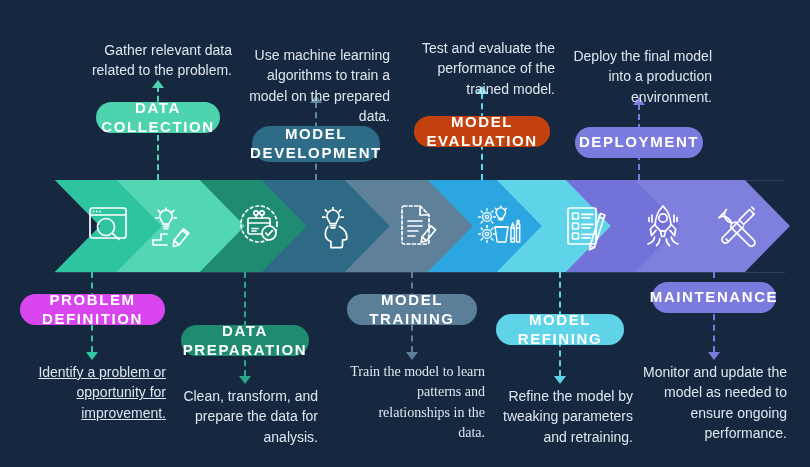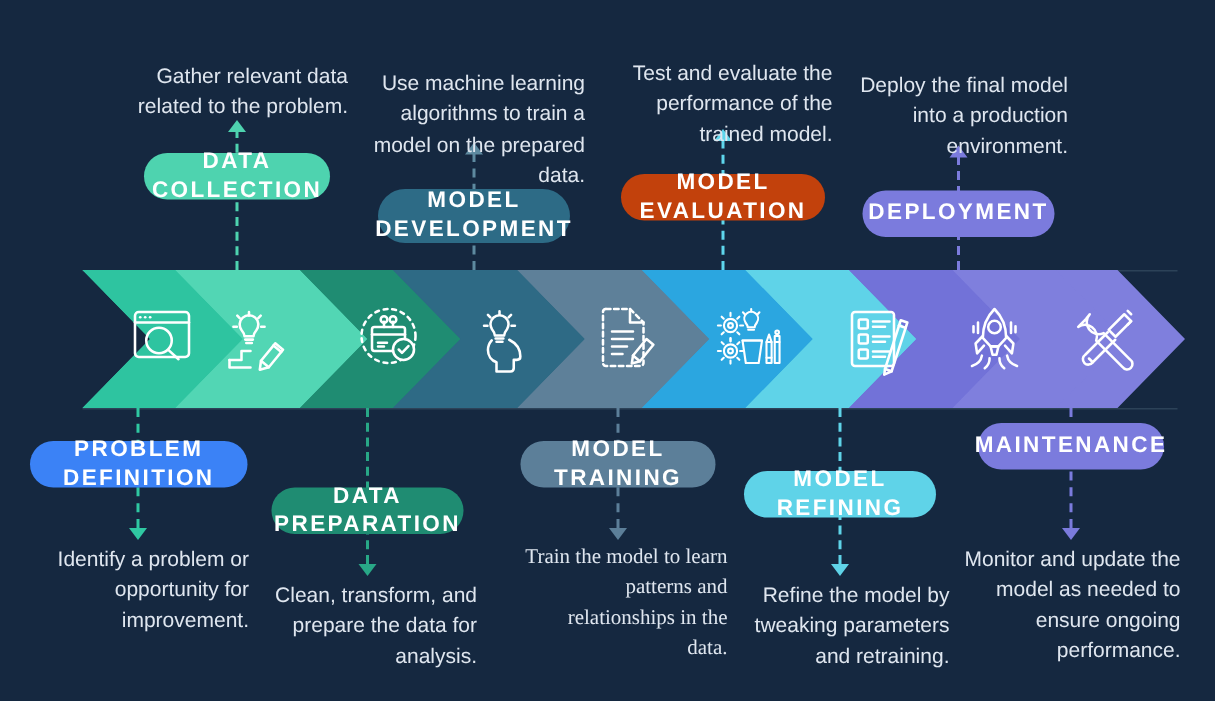--- a/index.html
+++ b/index.html
@@ -219,22 +219,22 @@
     <div class="arrowhead" style="left:633px;top:97px;border-left:6px solid transparent;border-right:6px solid transparent;border-bottom:8px solid #7b7bdd;"></div>
     <div class="pill" style="left:575px;top:127px;width:128px;height:31px;background:#7b7bdd;">DEPLOYMENT</div>
     <div class="desc" style="left:566px;top:46px;width:146px;white-space:pre-line;">Deploy the final model
 into a production
 environment.</div>
   </div>
 
   <div>
     <div class="conn" style="left:91px;top:272px;height:80px;border-color:#2fc8a2;"></div>
     <div class="arrowhead" style="left:86px;top:352px;border-left:6px solid transparent;border-right:6px solid transparent;border-top:8px solid #2fc8a2;"></div>
-    <div class="pill" style="left:20px;top:294px;width:145px;height:31px;background:#3b82f6;">PROBLEM DEFINITION</div>
-    <div class="desc" style="left:20px;top:362px;width:146px;white-space:pre-line;">Identify a problem or
+    <div class="pill" style="left:20px;top:294px;width:145px;height:31px;background:#d946ef;">PROBLEM DEFINITION</div>
+    <div class="desc" style="left:20px;top:362px;width:146px;white-space:pre-line;text-decoration:underline;">Identify a problem or
 opportunity for
 improvement.</div>
   </div>
 
   <div>
     <div class="conn" style="left:244px;top:272px;height:104px;border-color:#28a887;"></div>
     <div class="arrowhead" style="left:239px;top:376px;border-left:6px solid transparent;border-right:6px solid transparent;border-top:8px solid #28a887;"></div>
     <div class="pill" style="left:181px;top:325px;width:128px;height:31px;background:#1f8c72;">DATA PREPARATION</div>
     <div class="desc" style="left:172px;top:386px;width:146px;white-space:pre-line;">Clean, transform, and
 prepare the data for

